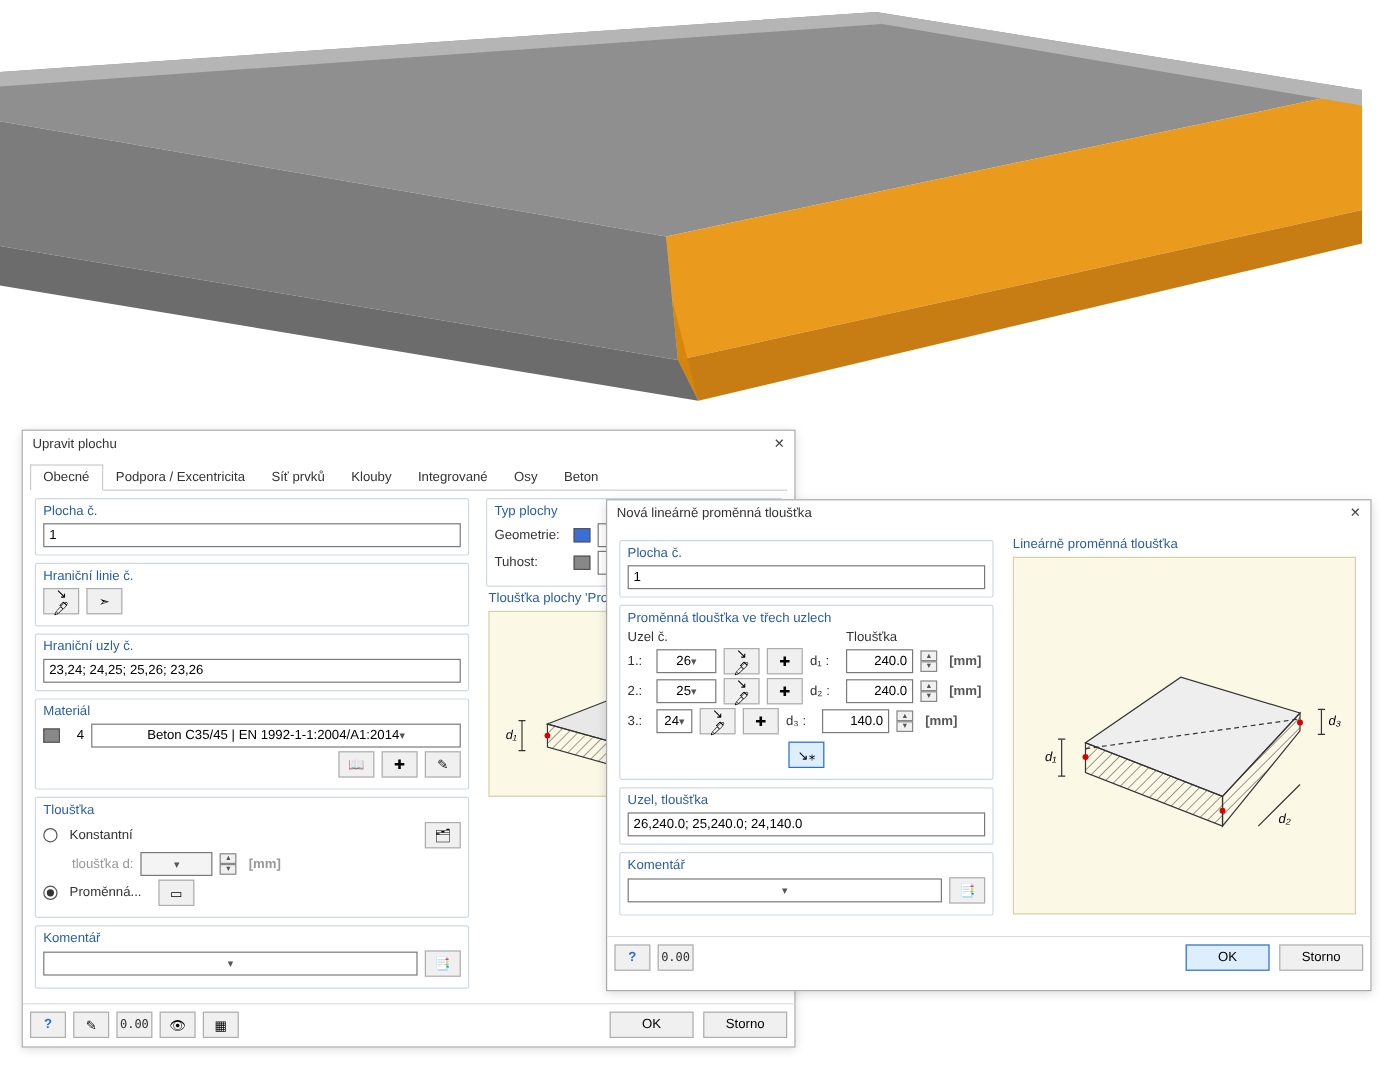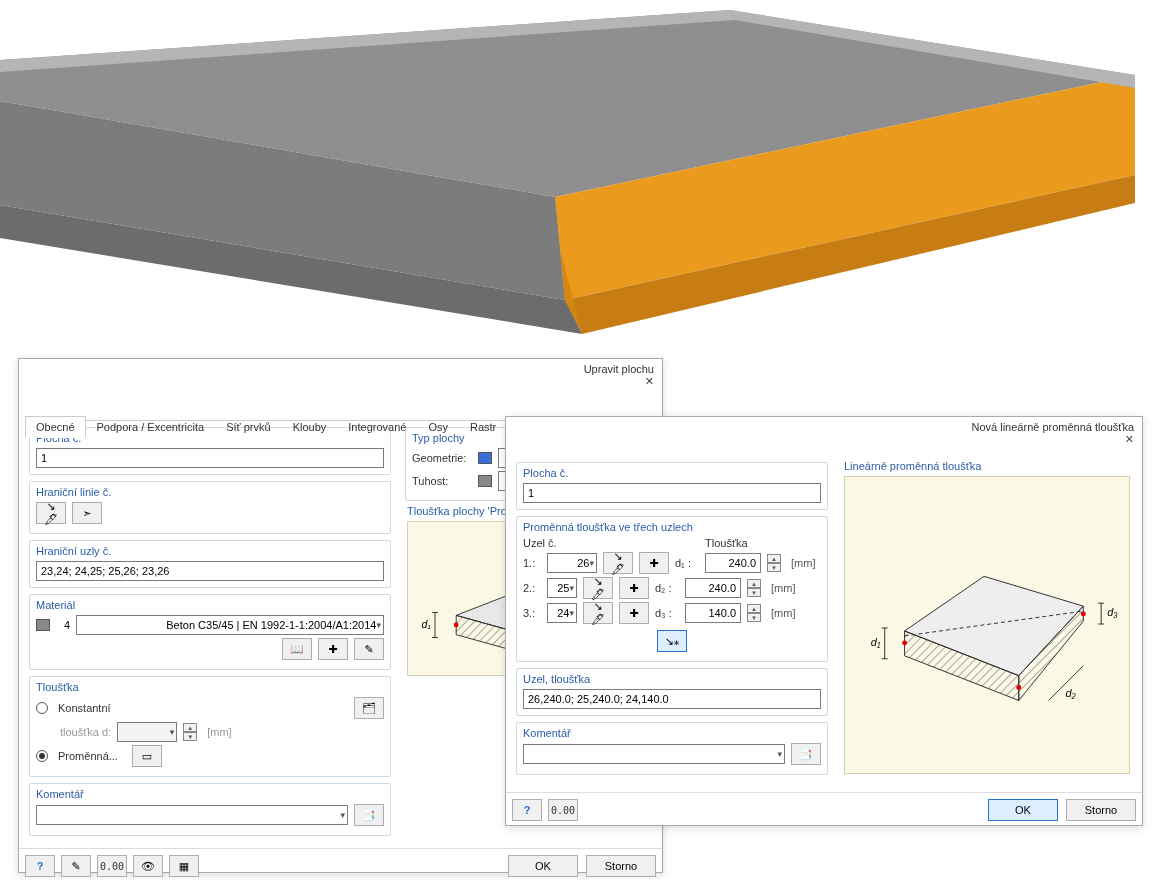--- a/index.html
+++ b/index.html
@@ -3,40 +3,40 @@
 <meta charset="utf-8">
 <style>
   * { box-sizing: border-box; font-family: "Segoe UI", Tahoma, sans-serif; font-size: 11px; }
   body { margin: 0; width: 1152px; height: 890px; background: #fff; position: relative; }
 
   
   .viewport { position: absolute; top: 0; left: 0; width: 1152px; height: 340px; background: #fff; }
 
   
   .dialog { position: absolute; background: #fff; border: 1px solid #aaa; box-shadow: 0 2px 8px rgba(0,0,0,0.15); }
-  .titlebar { display: flex; justify-content: space-between; align-items: flex-end; padding: 4px 8px; font-size: 12px; color: #333; flex-direction: column; }
+  .titlebar { display: flex; justify-content: space-between; align-items: center; padding: 4px 8px; font-size: 12px; color: #333; }
   .titlebar .close { width: 30px; text-align: right; color: #444; cursor: pointer; }
   .dialog-body { padding: 6px; }
 
   
   .tabs { display: flex; border-bottom: 1px solid #ccc; }
-  .tab { padding: 4px 10px; border: 1px solid transparent; border-bottom: none; color: #333; cursor: pointer; position: relative; top: 18px; }
+  .tab { padding: 4px 10px; border: 1px solid transparent; border-bottom: none; color: #333; cursor: pointer; position: relative; top: 1px; }
   .tab.active { background: #fff; border-color: #ccc; border-bottom: 1px solid #fff; }
 
   
   .group { border: 1px solid #cfd9e6; border-radius: 2px; margin: 6px 4px; padding: 6px; background: #fff; }
   .group-title { color: #2a5da6; font-size: 11px; margin: -2px 0 4px 0; }
 
   
   .text-input { width: 100%; height: 20px; border: 1px solid #7a7a7a; padding: 1px 4px; background: #fff; }
-  .select { height: 20px; border: 1px solid #7a7a7a; background: #fff; padding: 0 2px; display: inline-flex; align-items: center; justify-content: flex-end; }
+  .select { height: 20px; border: 1px solid #7a7a7a; background: #fff; padding: 0 2px; display: inline-flex; align-items: center; justify-content: center; }
   .select .caret { font-size: 9px; color: #555; }
   .spin { width: 14px; display: inline-flex; flex-direction: column; }
   .spin span { height: 9px; border: 1px solid #888; font-size: 7px; line-height: 7px; text-align: center; background: #f0f0f0; color: #555; }
-  .unit { color: #555; margin-left: 4px; }
+  .unit { color: #555; margin-left: 4px; font-weight: bold; }
   .row { display: flex; align-items: center; gap: 6px; margin: 3px 0; }
   .btn { height: 22px; min-width: 24px; border: 1px solid #adadad; background: #f0f0f0; display: inline-flex; align-items: center; justify-content: center; padding: 0 6px; cursor: pointer; }
   .btn-wide { min-width: 70px; }
   .btn-primary { border-color: #2a70c8; background: #ddeeff; }
   .icon { width: 16px; height: 16px; display: inline-flex; align-items: center; justify-content: center; }
   .radio { width: 12px; height: 12px; border: 1px solid #555; border-radius: 50%; display: inline-flex; align-items: center; justify-content: center; margin-right: 4px; }
   .radio.checked::after { content: ""; width: 6px; height: 6px; background: #333; border-radius: 50%; }
   .label { color: #333; }
   .disabled { color: #999; }
 
@@ -83,21 +83,21 @@
     <span class="close">✕</span>
   </div>
   <div class="dialog-body">
     <div class="tabs">
       <div class="tab active">Obecné</div>
       <div class="tab">Podpora / Excentricita</div>
       <div class="tab">Síť prvků</div>
       <div class="tab">Klouby</div>
       <div class="tab">Integrované</div>
       <div class="tab">Osy</div>
-      <div class="tab">Rastr</div>
+      <div class="tab">Beton</div>
     </div>
 
     <div class="cols">
       <div class="col-left">
         <div class="group">
           <div class="group-title">Plocha č.</div>
           <input class="text-input" value="1" style="">
         </div>
 
         <div class="group">
@@ -289,21 +289,21 @@
           <input class="text-input" style="width: 56px; text-align: right;" value="240.0">
           <div class="spin">
               <span>▴</span>
               <span>▾</span>
             </div>
           <span class="unit">[mm]</span>
         </div>
 
         <div class="row">
           <span style="width:18px" class="label">2.:</span>
-          <div class="select" style="width:30px">
+          <div class="select" style="width:50px">
               <span>25</span>
               <span class="caret">▾</span>
             </div>
           <button class="btn">
               <span class="icon">↘🖊</span>
             </button>
           <button class="btn">
               <span class="icon">✚</span>
             </button>
           <span style="width:24px" class="label">d₂ :</span>

